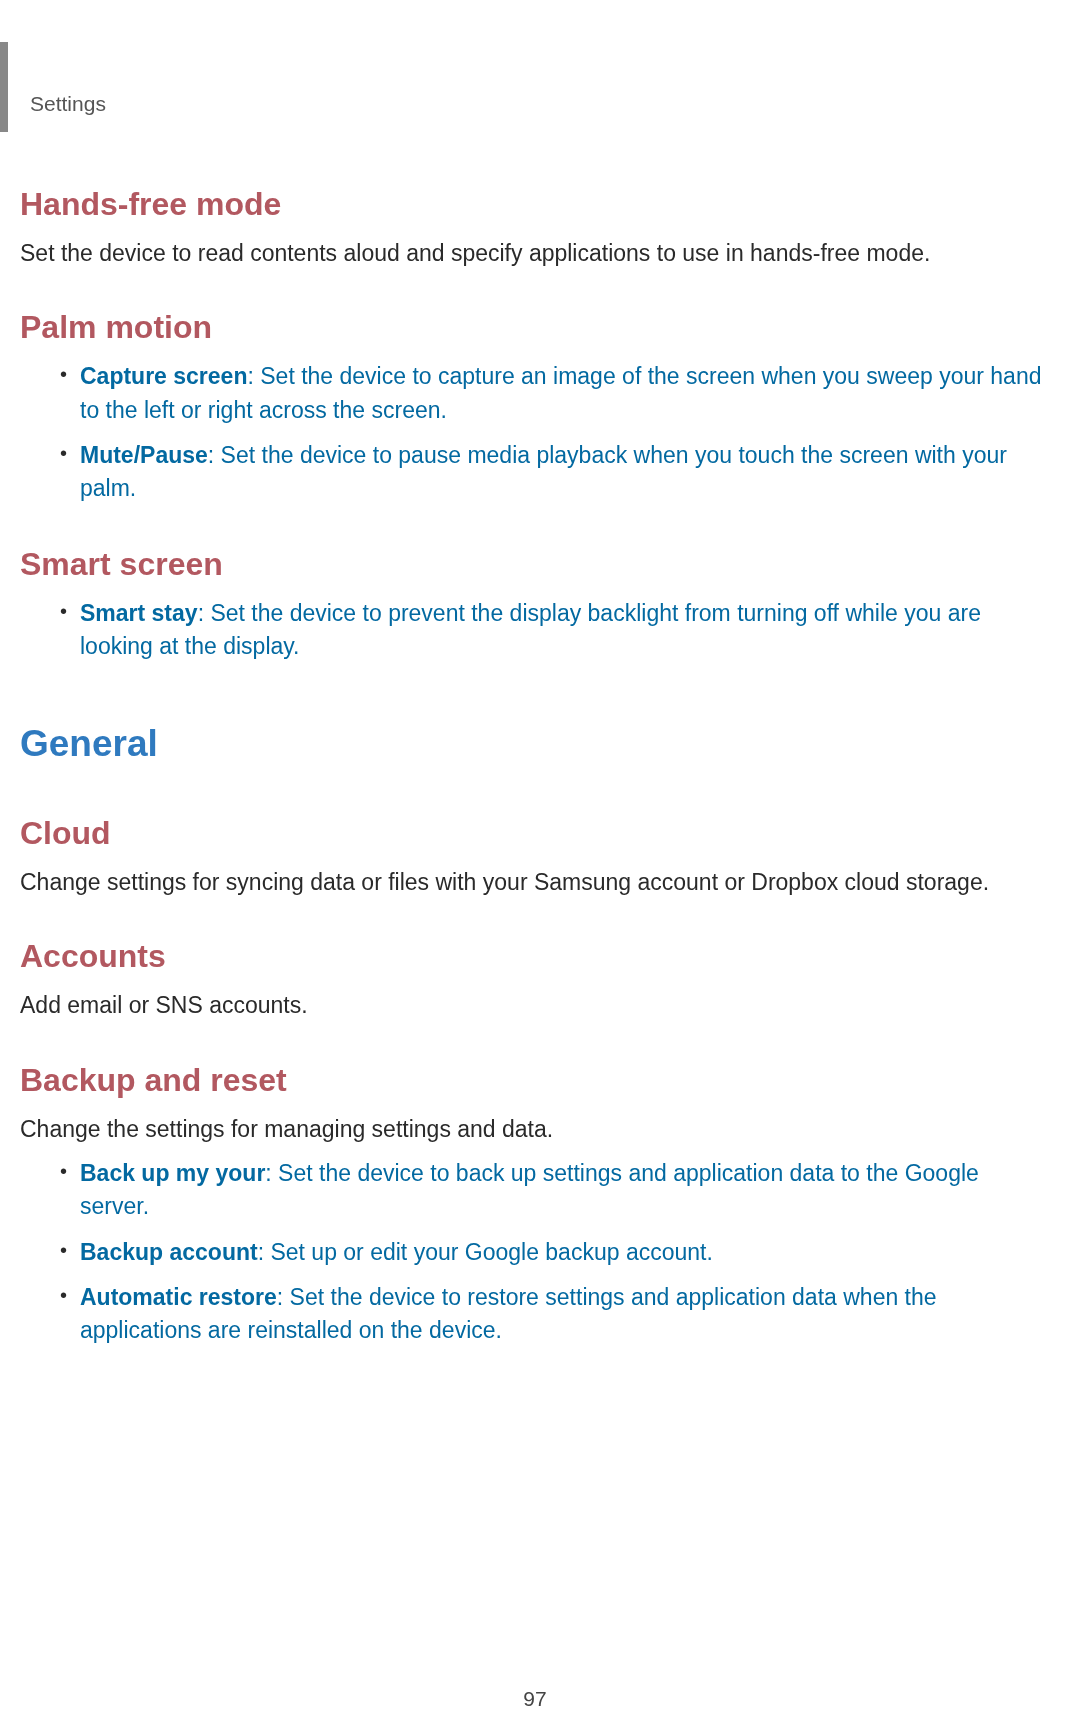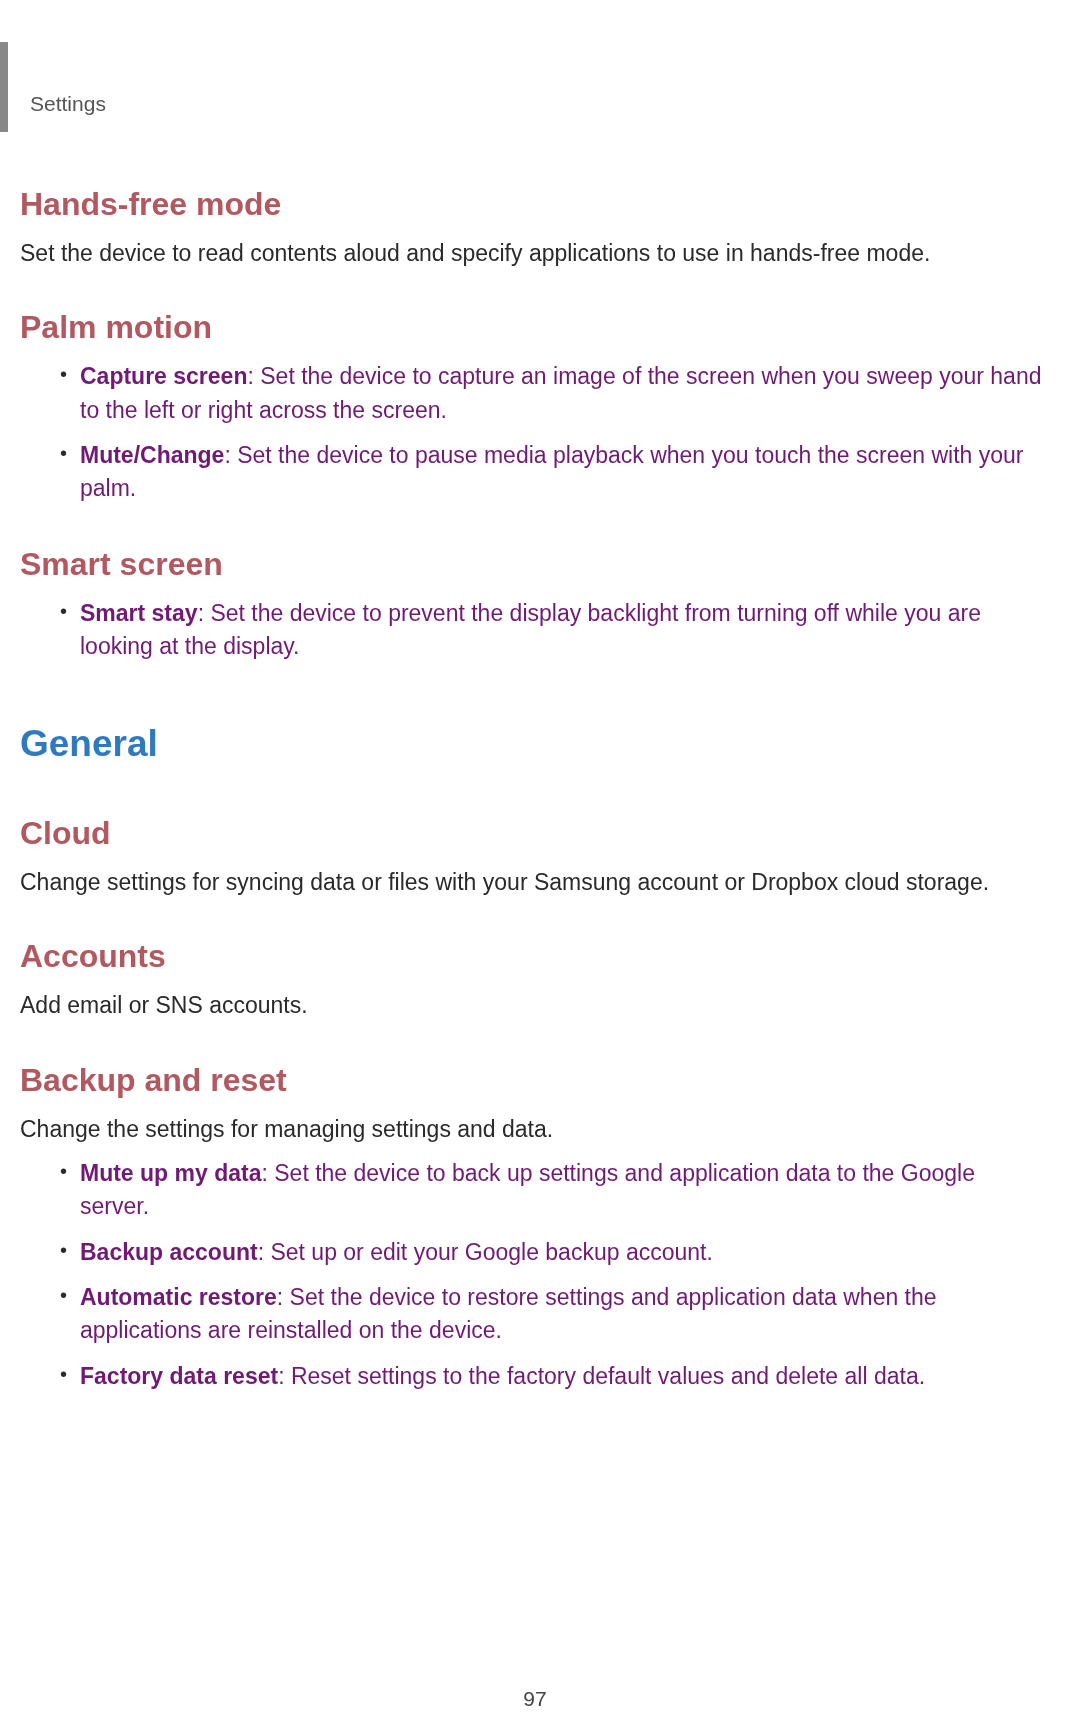--- a/index.html
+++ b/index.html
@@ -41,21 +41,21 @@
       font-size: 23px;
       line-height: 1.4;
       color: #2a2a2a;
       margin-bottom: 12px;
     }
     .section-block { margin-bottom: 40px; }
     ul.bullets { list-style: none; padding-left: 40px; margin-top: 10px; }
     ul.bullets li {
       font-size: 23px;
       line-height: 1.45;
-      color: #701a75;
+      color: #0369a1;
       position: relative;
       padding-left: 20px;
       margin-bottom: 12px;
     }
     ul.bullets li::before {
       content: "•";
       position: absolute;
       left: 0;
       top: 0;
       font-size: 20px;
@@ -88,21 +88,21 @@
 
   <div class="section-block">
     <div class="section-heading">Hands-free mode</div>
     <div class="body-text">Set the device to read contents aloud and specify applications to use in hands-free mode.</div>
   </div>
 
   <div class="section-block">
     <div class="section-heading">Palm motion</div>
     <ul class="bullets">
       <li><span class="bold">Capture screen</span><span>: Set the device to capture an image of the screen when you sweep your hand to the left or right across the screen.</span></li>
-      <li><span class="bold">Mute/Change</span><span>: Set the device to pause media playback when you touch the screen with your palm.</span></li>
+      <li><span class="bold">Mute/Pause</span><span>: Set the device to pause media playback when you touch the screen with your palm.</span></li>
     </ul>
   </div>
 
   <div class="section-block">
     <div class="section-heading">Smart screen</div>
     <ul class="bullets">
       <li><span class="bold">Smart stay</span><span>: Set the device to prevent the display backlight from turning off while you are looking at the display.</span></li>
     </ul>
   </div>
 
@@ -115,21 +115,20 @@
 
   <div class="section-block">
     <div class="section-heading">Accounts</div>
     <div class="body-text">Add email or SNS accounts.</div>
   </div>
 
   <div class="section-block">
     <div class="section-heading">Backup and reset</div>
     <div class="body-text">Change the settings for managing settings and data.</div>
     <ul class="bullets">
-      <li><span class="bold">Mute up my data</span><span>: Set the device to back up settings and application data to the Google server.</span></li>
+      <li><span class="bold">Back up my your</span><span>: Set the device to back up settings and application data to the Google server.</span></li>
       <li><span class="bold">Backup account</span><span>: Set up or edit your Google backup account.</span></li>
       <li><span class="bold">Automatic restore</span><span>: Set the device to restore settings and application data when the applications are reinstalled on the device.</span></li>
-      <li><span class="bold">Factory data reset</span><span>: Reset settings to the factory default values and delete all data.</span></li>
     </ul>
   </div>
 
   <div class="page-number">97</div>
 </div>
 
 </body></html>

